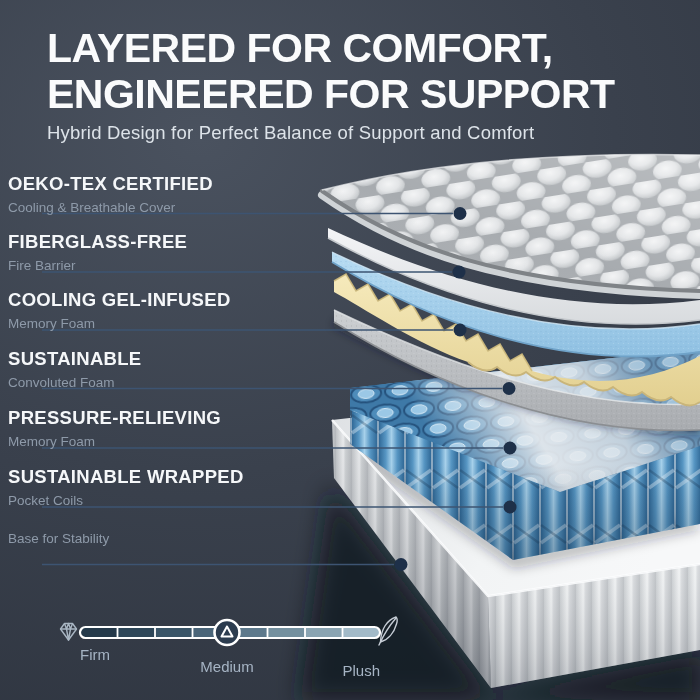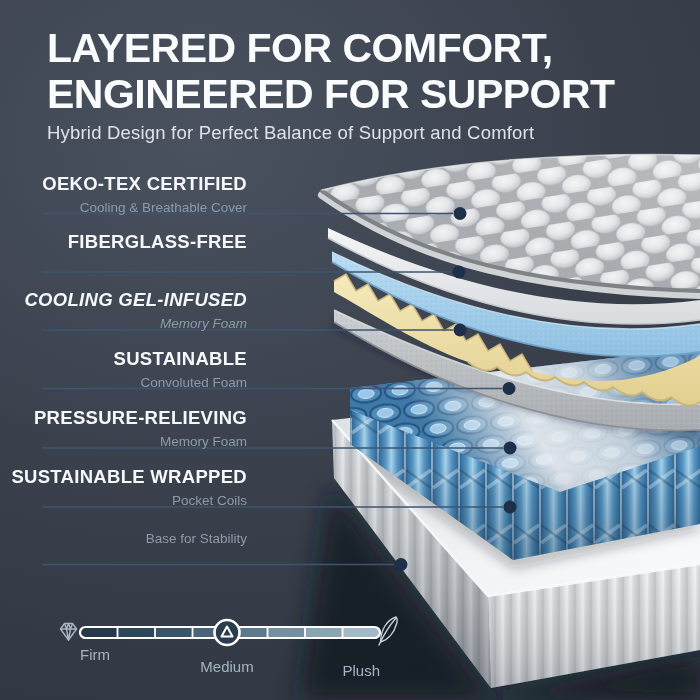--- a/index.html
+++ b/index.html
@@ -5,21 +5,21 @@
   html,body{margin:0;padding:0;}
   body{width:700px;height:700px;overflow:hidden;
        font-family:"Liberation Sans","DejaVu Sans",sans-serif;}
   #stage{position:relative;width:700px;height:700px;
     background:radial-gradient(ellipse 900px 720px at 28% 20%, #4a525f 0%, #3a414d 46%, #2c323d 100%);padding-left:18px;}
   #stage svg{position:absolute;left:0;top:0;}
   .title{position:absolute;left:47px;top:26px;color:#fafbfc;font-weight:bold;
          font-size:41px;line-height:1.12;letter-spacing:-0.5px;white-space:nowrap;}
   .subtitle{position:absolute;left:47px;top:122px;color:#dde3e9;font-size:18.5px;
             letter-spacing:0.2px;white-space:nowrap;}
-  .layer-label{position:absolute;left:0;width:247px;text-align:right;}
+  .layer-label{position:absolute;left:8px;width:247px;text-align:left;}
   .layer-label .hd{color:#f5f7f9;font-weight:bold;font-size:18.5px;letter-spacing:0.3px;
                    line-height:1.1;white-space:nowrap;}
   .layer-label .sb{color:#8e9aa9;font-size:13.5px;margin-top:6px;white-space:nowrap;}
   .scale-label{position:absolute;color:#a6b4c4;font-size:15px;top:646px;white-space:nowrap;text-align:right;}
   #lbl-firm{left:80px;}
   #lbl-medium{left:227px;transform:translateX(-50%);margin-top:12px;}
   #lbl-plush{left:380px;transform:translateX(-100%);margin-top:16px;}
 </style>
 </head>
 <body>
@@ -229,22 +229,23 @@
   </div>
   <div class="subtitle">Hybrid Design for Perfect Balance of Support and Comfort</div>
 
   <div id="labels">
       <div class="layer-label" style="top: 173.5px;">
         <div class="hd">OEKO-TEX CERTIFIED</div>
         <div class="sb">Cooling &amp; Breathable Cover</div>
       </div>
       <div class="layer-label" style="top: 232px;">
         <div class="hd">FIBERGLASS-FREE</div>
-      </div>
-      <div class="layer-label" style="top: 290px; font-style: italic;">
+        <div class="sb">Fire Barrier</div>
+      </div>
+      <div class="layer-label" style="top: 290px;">
         <div class="hd">COOLING GEL-INFUSED</div>
         <div class="sb">Memory Foam</div>
       </div>
       <div class="layer-label" style="top: 348.5px;">
         <div class="hd">SUSTAINABLE</div>
         <div class="sb">Convoluted Foam</div>
       </div>
       <div class="layer-label" style="top: 408px;">
         <div class="hd">PRESSURE-RELIEVING</div>
         <div class="sb">Memory Foam</div>

